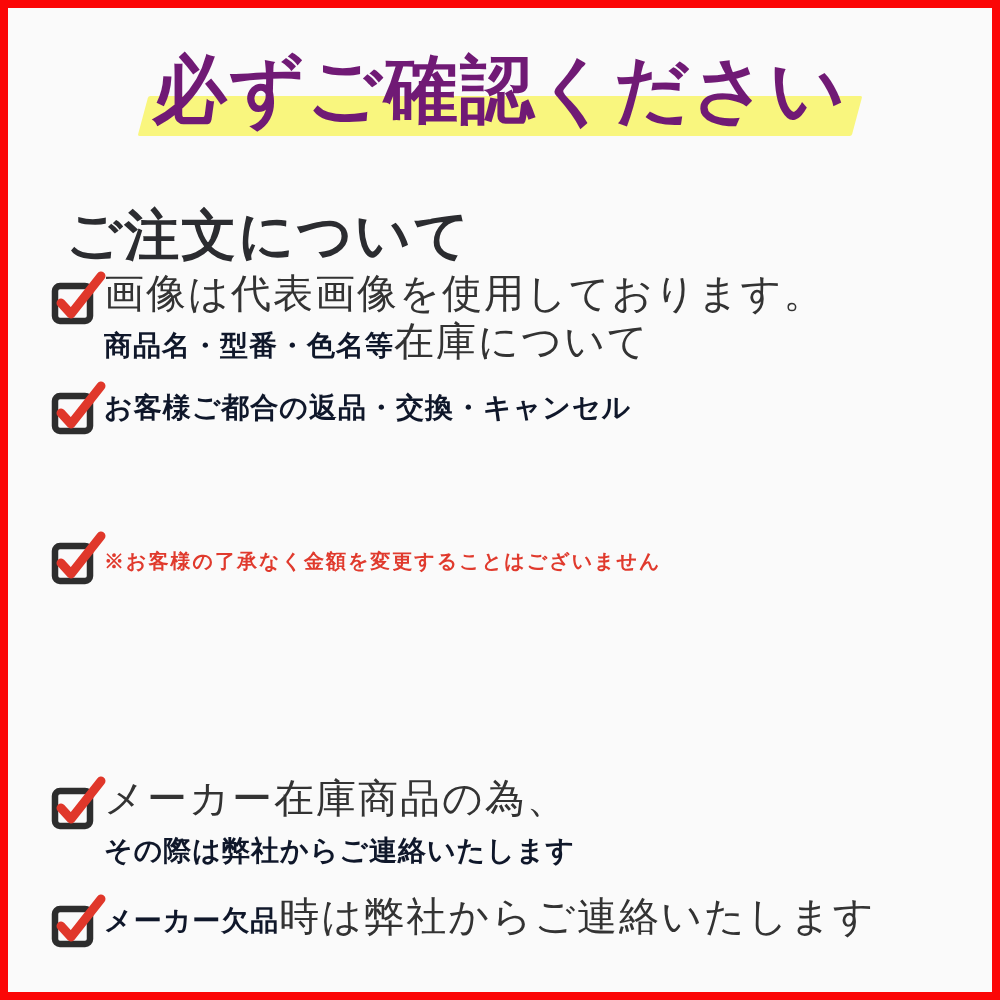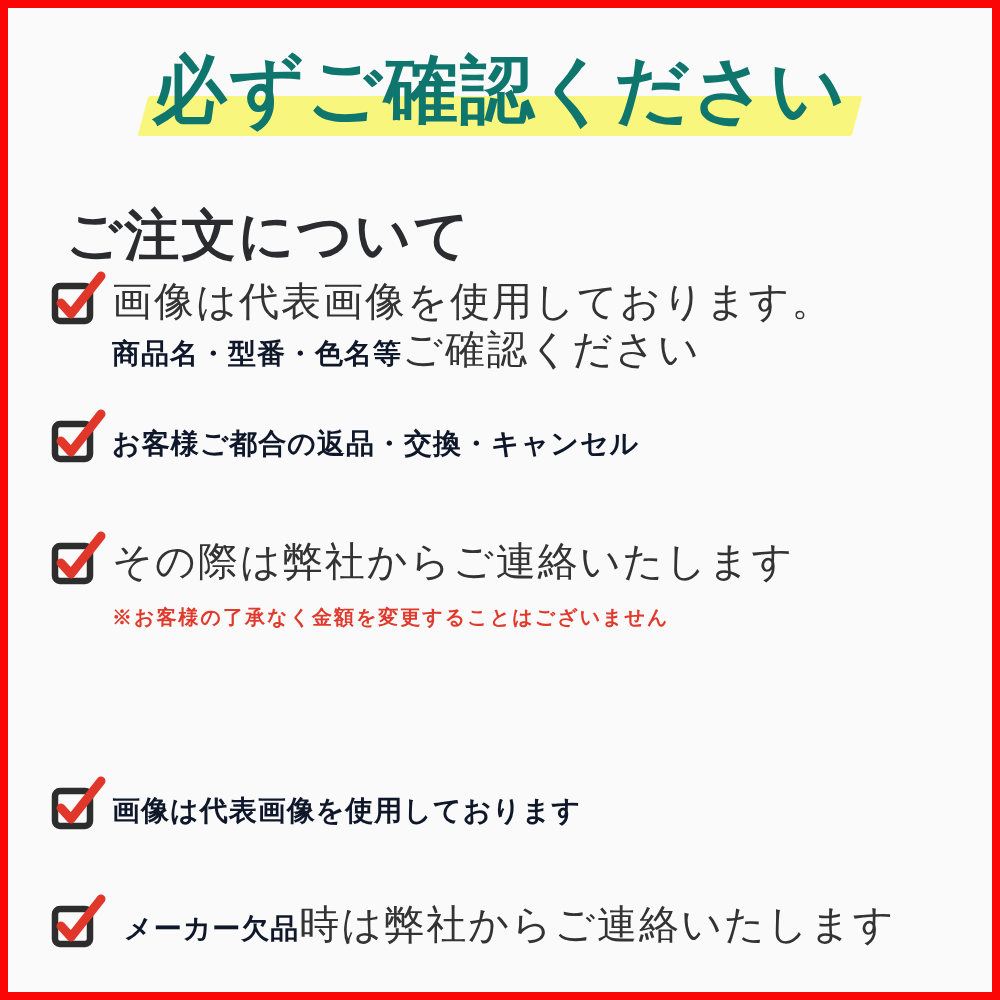--- a/index.html
+++ b/index.html
@@ -28,51 +28,51 @@
     background:#f9f67e;
     border-radius:2px;
     z-index:0;
   }
   .page-title{
     position:relative;z-index:1;
     margin:0;
     font-size:74px;line-height:92px;
     font-weight:600;
     letter-spacing:2px;
-    color:#0f766e;
+    color:#701a75;
     white-space:nowrap;
   }
   
   .section-heading{
     position:absolute;left:42px;
     margin:16px;
     font-size:55px;line-height:64px;
     font-weight:600;
     letter-spacing:2px;
     color:#2b2c30;
     white-space:nowrap;
   }
   .heading-orders{top:180px;}
   .heading-stock{top:682px;}
   
   .item{
     position:absolute;left:44px;
     display:flex;align-items:flex-start;
   }
   .item-1{top:262px;}
-  .item-2{top:400px;text-align:center;}
+  .item-2{top:372px;text-align:center;}
   .item-3{top:522px;}
   .item-4{top:767px;}
-  .item-5{top:885px;gap:12px;}
+  .item-5{top:885px;}
   .checkbox{
     flex:0 0 52px;width:52px;height:52px;
     margin-top:2px;
   }
   .checkbox svg{display:block;overflow:visible;}
-  .item-text{margin:8px;}
+  .item-text{margin:0;}
   .item-line{
     margin:0;
     font-size:40px;line-height:48px;
     letter-spacing:2px;
     color:#333333;
     white-space:nowrap;
   }
   .seg{vertical-align:baseline;}
   .seg.black{color:#333333;}
   .seg.red{
@@ -103,21 +103,21 @@
 
   <div class="item item-1">
     <span class="checkbox">
       <svg width="52" height="52" viewBox="0 0 52 52">
         <rect x="3" y="14" width="35" height="35" rx="5" fill="none" stroke="#2d2d2d" stroke-width="6.5"></rect>
         <polyline points="9,31 19,42 49,4" fill="none" stroke="#e0372a" stroke-width="9" stroke-linecap="round" stroke-linejoin="round"></polyline>
       </svg>
     </span>
     <div class="item-text">
       <p class="item-line"><span class="seg black">画像は代表画像を使用しております。</span></p>
-      <p class="item-line"><span class="seg red">商品名・型番・色名等</span><span class="seg black">ご確認ください</span></p>
+      <p class="item-line"><span class="seg red">商品名・型番・色名等</span><span class="seg black">在庫について</span></p>
     </div>
   </div>
 
   <div class="item item-2">
     <span class="checkbox">
       <svg width="52" height="52" viewBox="0 0 52 52">
         <rect x="3" y="14" width="35" height="35" rx="5" fill="none" stroke="#2d2d2d" stroke-width="6.5"></rect>
         <polyline points="9,31 19,42 49,4" fill="none" stroke="#e0372a" stroke-width="9" stroke-linecap="round" stroke-linejoin="round"></polyline>
       </svg>
     </span>
@@ -127,35 +127,35 @@
   </div>
 
   <div class="item item-3">
     <span class="checkbox">
       <svg width="52" height="52" viewBox="0 0 52 52">
         <rect x="3" y="14" width="35" height="35" rx="5" fill="none" stroke="#2d2d2d" stroke-width="6.5"></rect>
         <polyline points="9,31 19,42 49,4" fill="none" stroke="#e0372a" stroke-width="9" stroke-linecap="round" stroke-linejoin="round"></polyline>
       </svg>
     </span>
     <div class="item-text">
-      <p class="item-line"><span class="seg black">その際は弊社からご連絡いたします</span></p>
       <p class="item-line note"><span class="seg red-small">※お客様の了承なく金額を変更することはございません</span></p>
     </div>
   </div>
 
 
   <div class="item item-4">
     <span class="checkbox">
       <svg width="52" height="52" viewBox="0 0 52 52">
         <rect x="3" y="14" width="35" height="35" rx="5" fill="none" stroke="#2d2d2d" stroke-width="6.5"></rect>
         <polyline points="9,31 19,42 49,4" fill="none" stroke="#e0372a" stroke-width="9" stroke-linecap="round" stroke-linejoin="round"></polyline>
       </svg>
     </span>
     <div class="item-text">
-      <p class="item-line"><span class="seg red">画像は代表画像を使用しております</span></p>
+      <p class="item-line"><span class="seg black">メーカー在庫商品の為、</span></p>
+      <p class="item-line"><span class="seg red">その際は弊社からご連絡いたします</span></p>
     </div>
   </div>
 
   <div class="item item-5">
     <span class="checkbox">
       <svg width="52" height="52" viewBox="0 0 52 52">
         <rect x="3" y="14" width="35" height="35" rx="5" fill="none" stroke="#2d2d2d" stroke-width="6.5"></rect>
         <polyline points="9,31 19,42 49,4" fill="none" stroke="#e0372a" stroke-width="9" stroke-linecap="round" stroke-linejoin="round"></polyline>
       </svg>
     </span>

